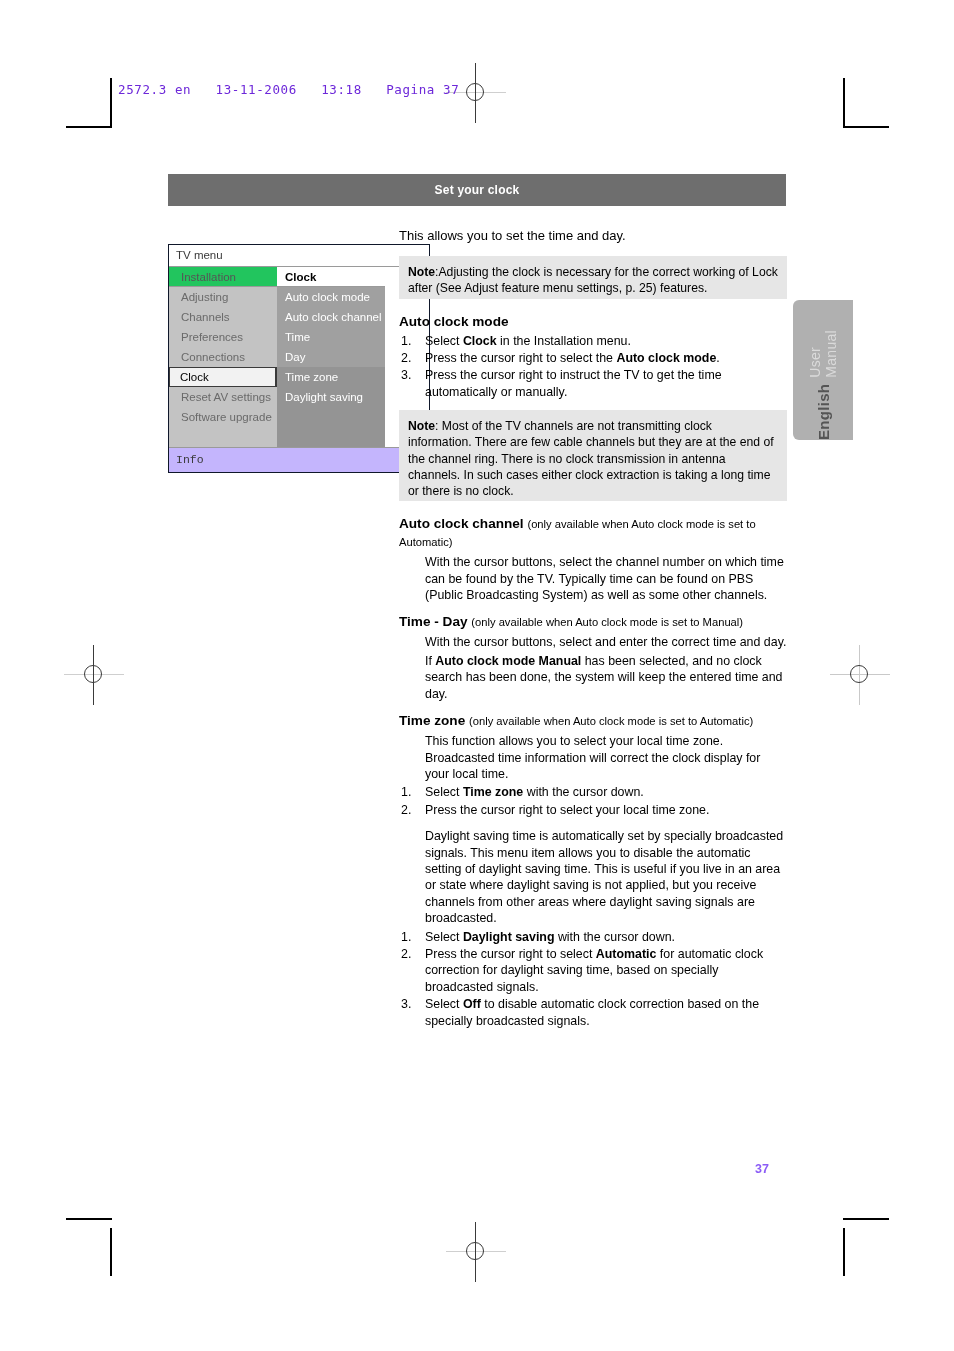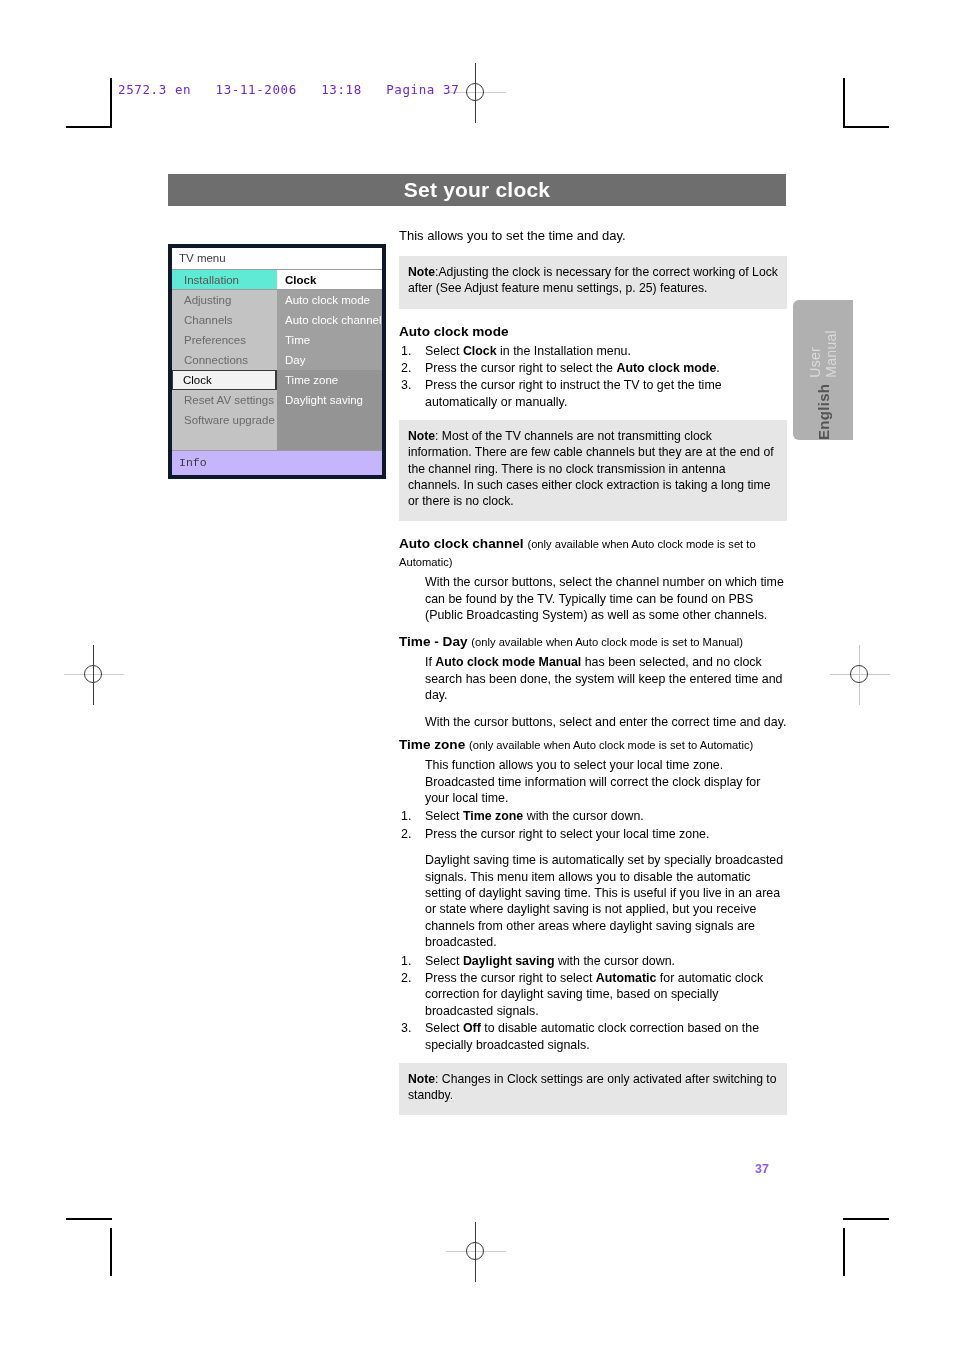--- a/index.html
+++ b/index.html
@@ -84,21 +84,21 @@
     top: 174px;
     width: 618px;
     height: 32px;
     background: #6e6e6e;
     color: #ffffff;
     display: flex;
     align-items: center;
     justify-content: center;
   }
   .title-bar .title-text {
-    font-size: 21px;
+    font-size: 12px;
     font-weight: bold;
     letter-spacing: 0.2px;
   }
 
   
   .side-tab {
     position: absolute;
     left: 793px;
     top: 300px;
     width: 60px;
@@ -129,22 +129,22 @@
     font-size: 14px;
     color: #dadada;
     letter-spacing: 0.3px;
   }
 
   
   .tv-menu {
     position: absolute;
     left: 168px;
     top: 244px;
-    width: 218px;
-    border: 4px solid #0f172a;
+    width: 262px;
+    border: 1px solid #0f172a;
     box-sizing: border-box;
     background: #ffffff;
     font-size: 11.5px;
   }
   .tv-menu .menu-title {
     height: 21px;
     line-height: 21px;
     padding-left: 7px;
     color: #3a3a3a;
     border-bottom: 1px solid #9a9a9a;
@@ -165,21 +165,21 @@
   .tv-row {
     height: 20px;
     line-height: 20px;
     padding-left: 12px;
     box-sizing: border-box;
     white-space: nowrap;
     overflow: hidden;
   }
   
   .tv-row.lvl-head {
-    background: #5eead4;
+    background: #22c55e;
     color: #555555;
     border-bottom: 1px solid #9a9a9a;
   }
   .tv-row.lvl-item {
     background: #c3c3c3;
     color: #6a6a6a;
   }
   .tv-row.lvl-sel {
     background: #f2f2f2;
     color: #000000;
@@ -233,21 +233,21 @@
     font-size: 12.4px;
     line-height: 16.2px;
     color: #000000;
   }
   .intro {
     margin: 0 0 12px 0;
     font-size: 13px;
   }
   .note-box {
     background: #e6e6e6;
-    padding: 8px 9px 12px 9px;
+    padding: 8px 9px 2px 9px;
     margin: 0 0 14px 0;
     font-size: 12.2px;
     line-height: 16.2px;
   }
   .note-box .nb { font-weight: bold; }
   .sec-head {
     font-size: 13.6px;
     font-weight: bold;
     margin: 6px 0 3px 0;
     line-height: 17px;
@@ -387,38 +387,35 @@
     </ol>
 
     <div class="note-box">
       <b class="nb">Note</b><span>: Most of the TV channels are not transmitting clock information. There are few cable channels but they are at the end of the channel ring. There is no clock transmission in antenna channels. In such cases either clock extraction is taking a long time or there is no clock.</span>
     </div>
 
     <div class="sec-head"><span>Auto clock channel</span> <span class="qual">(only available when Auto clock mode is set to Automatic)</span></div>
     <p class="indent gap">With the cursor buttons, select the channel number on which time can be found by the TV. Typically time can be found on PBS (Public Broadcasting System) as well as some other channels.</p>
 
     <div class="sec-head"><span>Time - Day</span> <span class="qual">(only available when Auto clock mode is set to Manual)</span></div>
+    <p class="indent">With the cursor buttons, select and enter the correct time and day.</p>
     <p class="indent gap"><span>If </span><b>Auto clock mode Manual</b><span> has been selected, and no clock search has been done, the system will keep the entered time and day.</span></p>
-    <p class="indent">With the cursor buttons, select and enter the correct time and day.</p>
 
     <div class="sec-head"><span>Time zone</span> <span class="qual">(only available when Auto clock mode is set to Automatic)</span></div>
     <p class="indent">This function allows you to select your local time zone. Broadcasted time information will correct the clock display for your local time.</p>
     <ol class="steps">
       <li><span class="num">1.</span><span>Select </span><b>Time zone</b><span> with the cursor down.</span></li>
       <li><span class="num">2.</span><span>Press the cursor right to select your local time zone.</span></li>
     </ol>
 
     <p class="indent">Daylight saving time is automatically set by specially broadcasted signals. This menu item allows you to disable the automatic setting of daylight saving time. This is useful if you live in an area or state where daylight saving is not applied, but you receive channels from other areas where daylight saving signals are broadcasted.</p>
     <ol class="steps">
       <li><span class="num">1.</span><span>Select </span><b>Daylight saving</b><span> with the cursor down.</span></li>
       <li><span class="num">2.</span><span>Press the cursor right to select </span><b>Automatic</b><span> for automatic clock correction for daylight saving time, based on specially broadcasted signals.</span></li>
       <li><span class="num">3.</span><span>Select </span><b>Off</b><span> to disable automatic clock correction based on the specially broadcasted signals.</span></li>
     </ol>
 
-    <div class="note-box" style="margin-bottom:0;">
-      <b class="nb">Note</b><span>: Changes in Clock settings are only activated after switching to standby.</span>
-    </div>
 
   </div>
 
   <div class="page-num">37</div>
 
 </div>
 
 </body></html>

